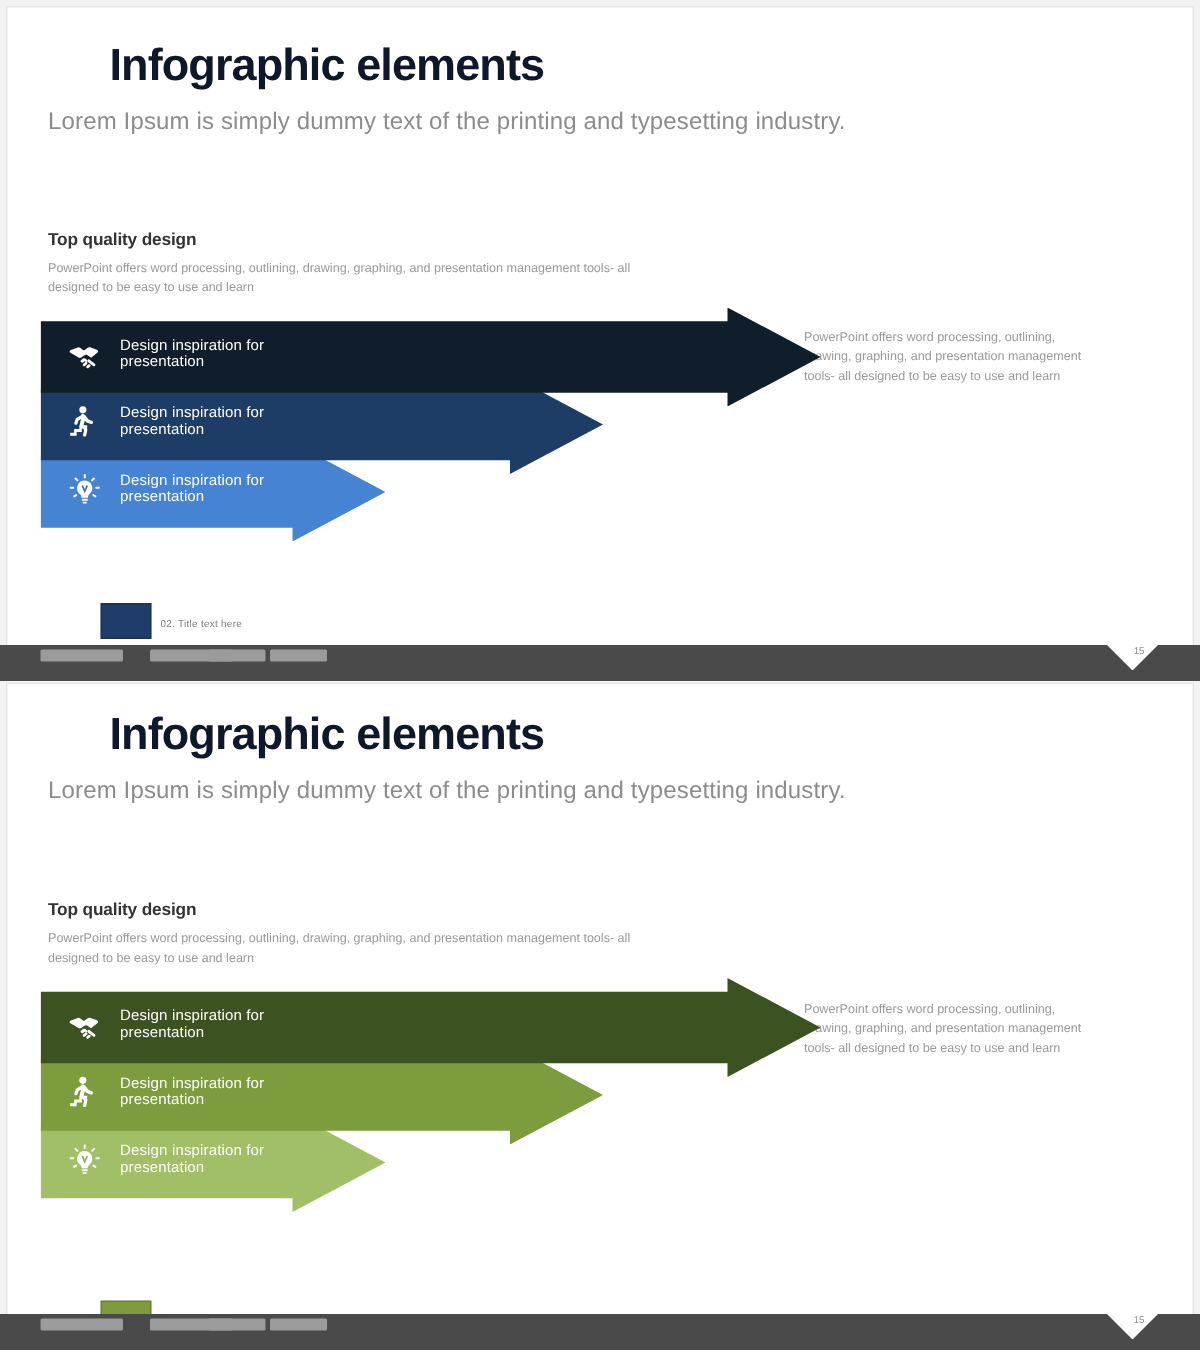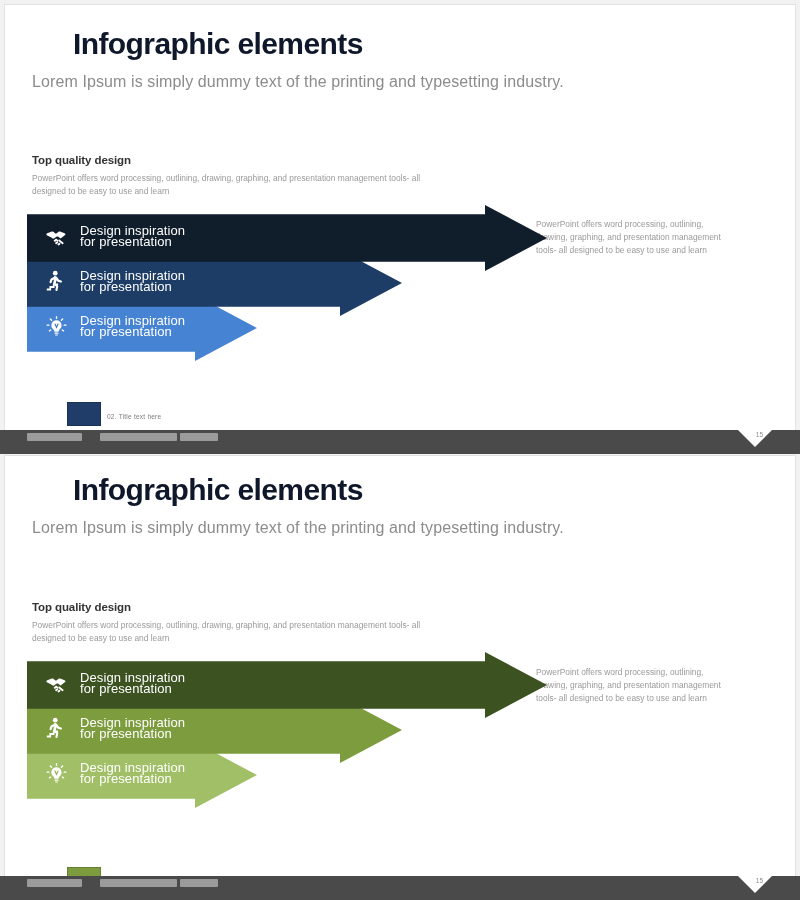--- a/index.html
+++ b/index.html
@@ -126,21 +126,21 @@
     pointer-events: none;
   }
   .arrow-icon {
     width: 27px;
     height: 27px;
     flex: 0 0 27px;
     display: block;
   }
   .arrow-icon svg { width: 100%; height: 100%; display: block; }
   .arrow-label {
-    font-size: 13px;
+    font-size: 10px;
     line-height: 11.5px;
     color: #ffffff;
     width: 110px;
     letter-spacing: 0.1px;
   }
 
   
   .side-desc {
     position: absolute;
     left: 531px;

